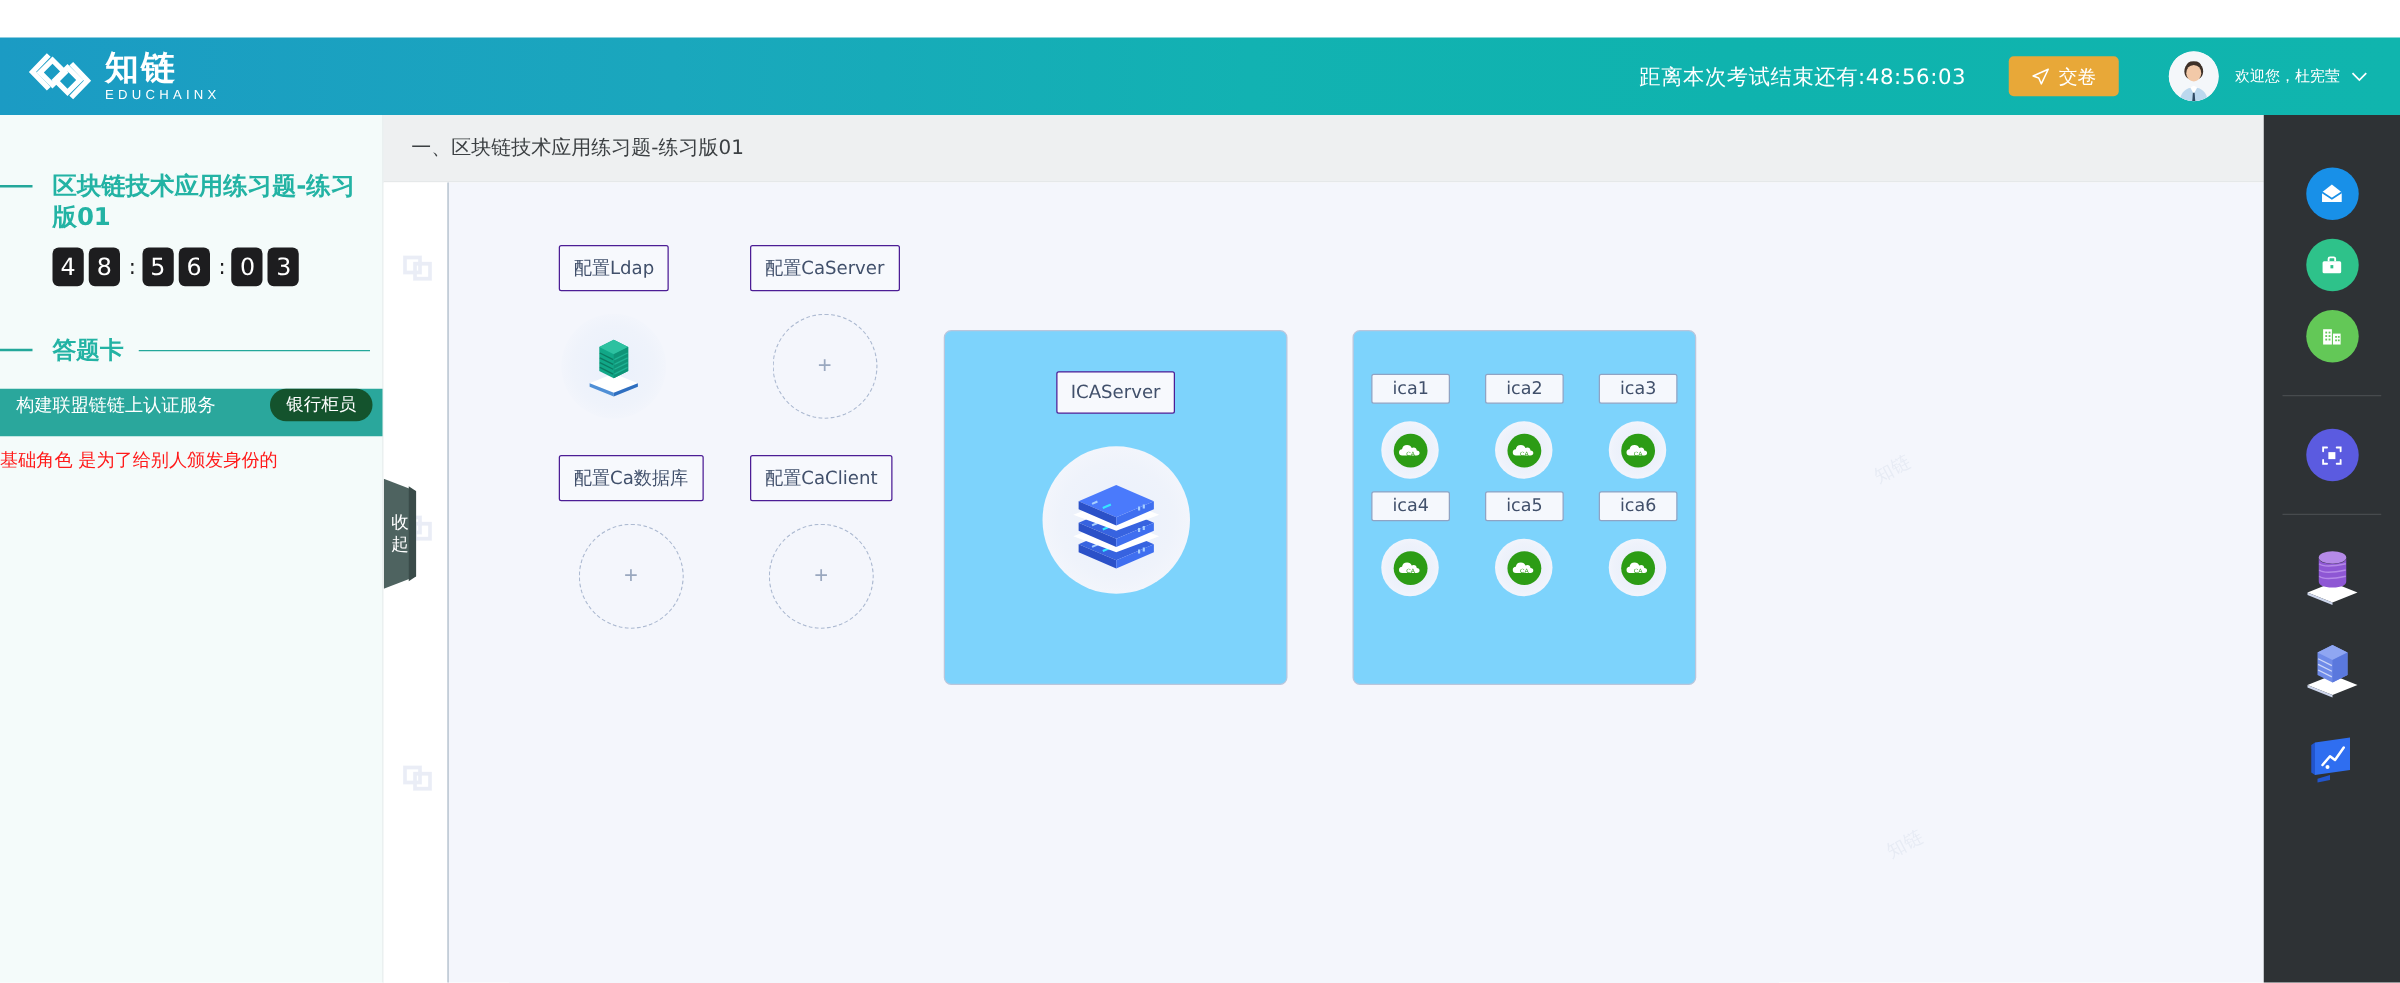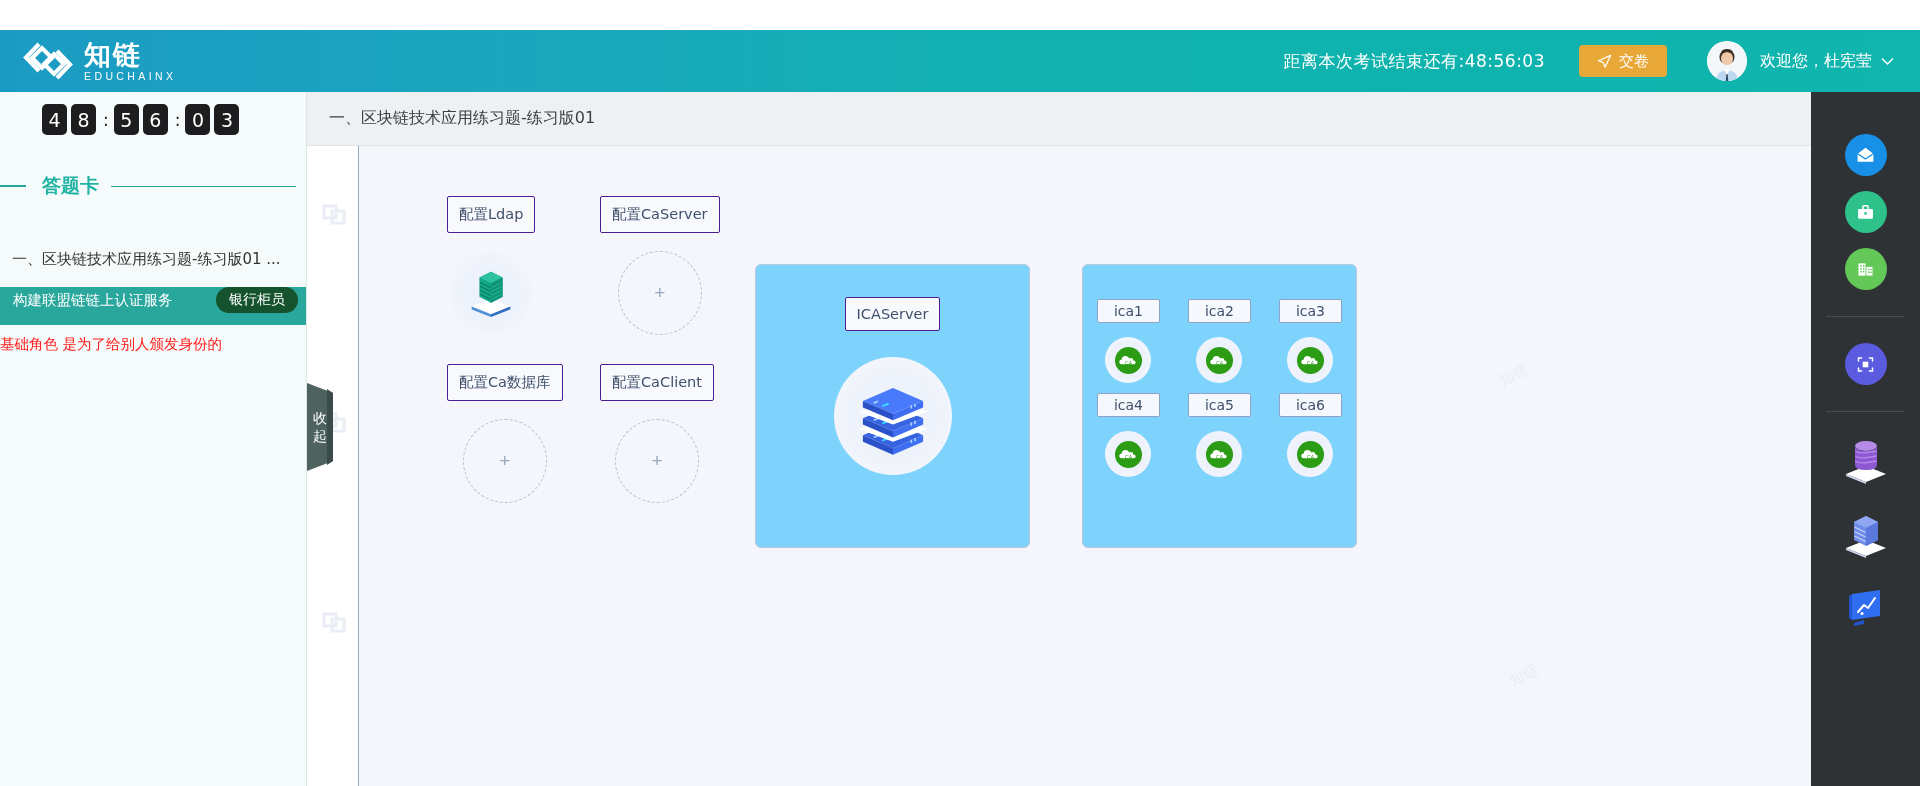--- a/index.html
+++ b/index.html
@@ -46,21 +46,21 @@
     display: flex; align-items: center; gap: 7px;
     font-family: "DejaVu Sans", sans-serif;
   }
   .send-icon { width: 15px; height: 15px; display: block; }
   .avatar {
     margin-left: 40px; width: 40px; height: 40px; border-radius: 50%;
     background: #f2f5f8; overflow: hidden; flex: none;
     display: flex; align-items: flex-end; justify-content: center;
   }
   .greet {
-    margin-left: 13px; color: #ffffff; font-size: 16px;
+    margin-left: 13px; color: #ffffff; font-size: 12px;
     font-family: Liberation Sans, sans-serif; white-space: nowrap;
   }
   .caret-down { margin-left: 9px; width: 13px; height: 9px; }
 
   
   .sidebar {
     position: absolute; top: 62px; left: 0;
     width: 307px; height: 724px;
     background: #f4fbfa;
     border-right: 1px solid #dfe6e6;
@@ -256,39 +256,42 @@
         </svg>
       </div>
       <div class="greet">欢迎您，杜宪莹</div>
       <svg class="caret-down" viewBox="0 0 13 9">
         <path d="M1 1.5 L6.5 7 L12 1.5" fill="none" stroke="#ffffff" stroke-width="1.4"></path>
       </svg>
     </div>
   </div>
 
   <div class="sidebar">
+    <div class="side-title-row">
+      <div class="side-dash"></div>
+      <div class="side-title">区块链技术应用练习题-练习版01</div>
+    </div>
 
     <div class="countdown-boxes">
       <div class="digit">4</div>
       <div class="digit">8</div>
       <div class="colon">:</div>
       <div class="digit">5</div>
       <div class="digit">6</div>
       <div class="colon">:</div>
       <div class="digit">0</div>
       <div class="digit">3</div>
     </div>
 
     <div class="card-head-row">
       <div class="card-head-dash"></div>
       <div class="card-head-title">答题卡</div>
       <div class="card-head-line"></div>
     </div>
 
-    <div class="q-group-title">一、区块链技术应用练习题-练习版01 ...</div>
 
     <div class="q-item-active">
       <div class="q-item-label">构建联盟链链上认证服务</div>
       <div class="q-item-badge">银行柜员</div>
     </div>
 
     <div class="q-note">基础角色 是为了给别人颁发身份的</div>
   </div>
 
   <div class="collapse-handle">

